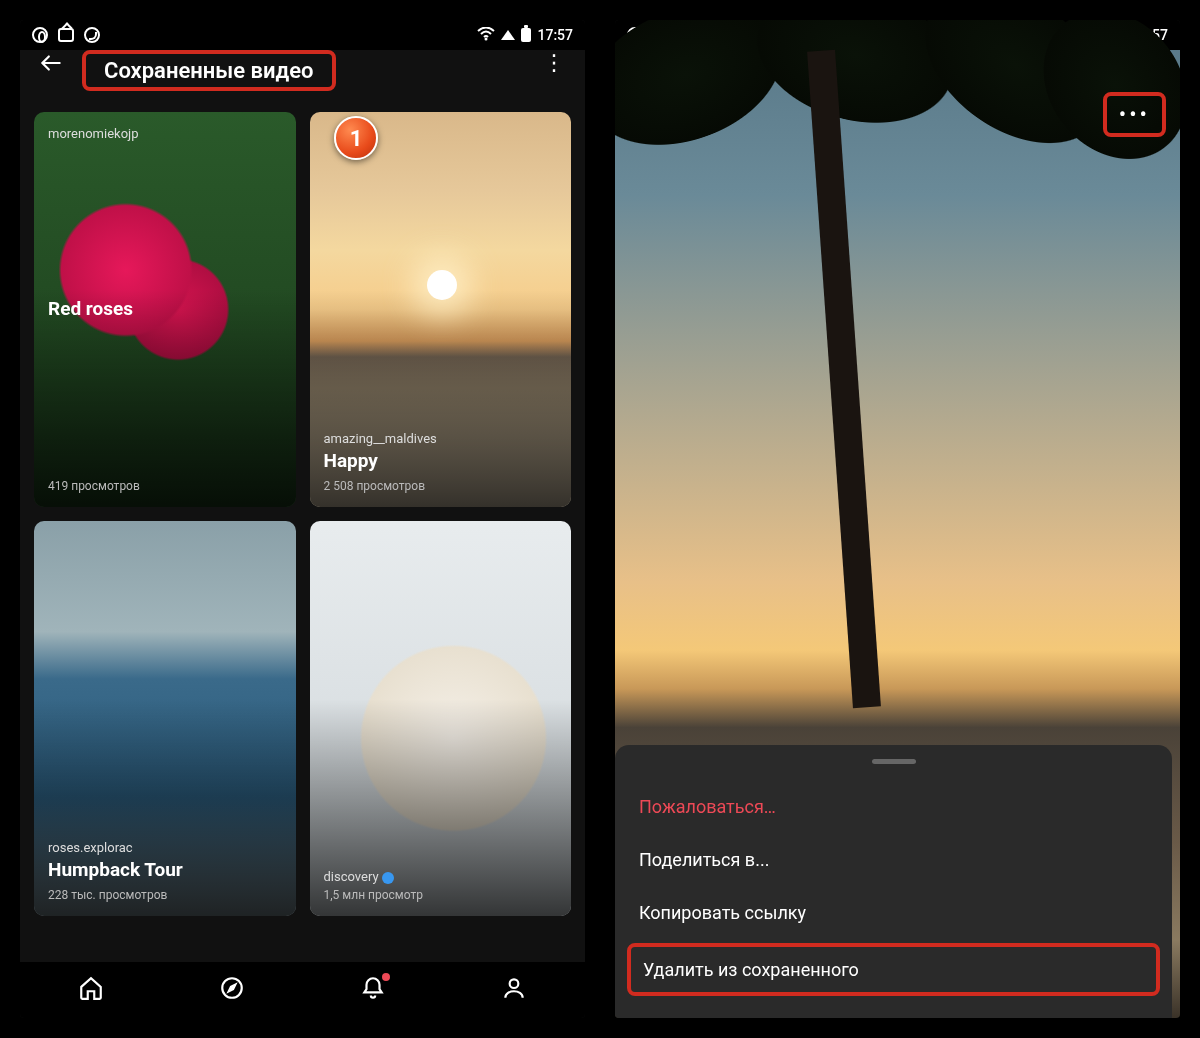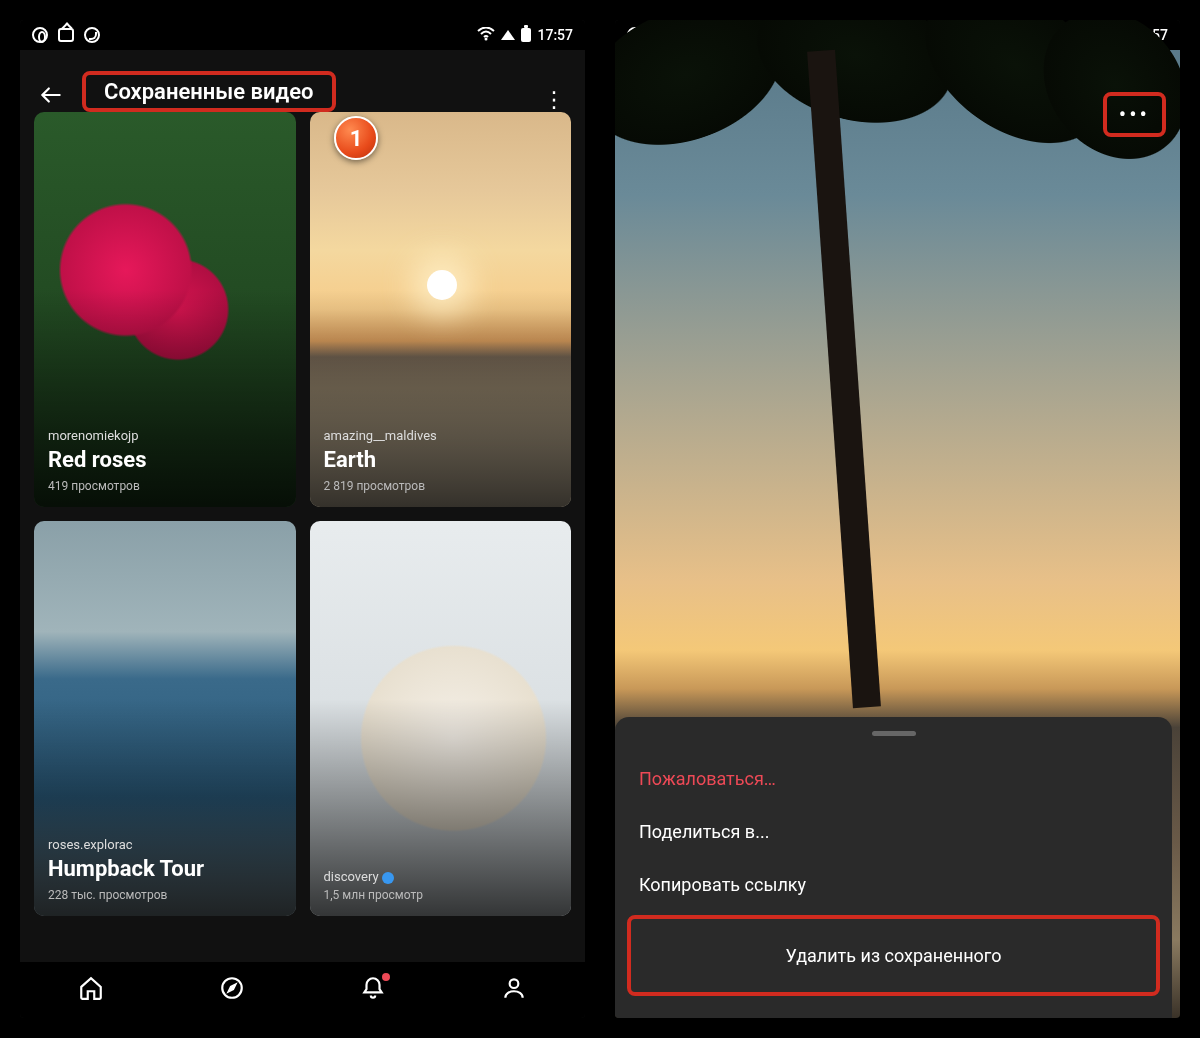--- a/index.html
+++ b/index.html
@@ -37,21 +37,21 @@
   }
   .status-left { display: flex; gap: 10px; align-items: center; }
   .status-right { display: flex; gap: 6px; align-items: center; }
   .tri { width:0;height:0;border-left:7px solid transparent;border-right:7px solid transparent;border-bottom:10px solid #fff; }
   .batt { width:10px;height:14px;background:#fff;border-radius:2px;position:relative; }
   .batt::before{content:'';position:absolute;top:-3px;left:3px;width:4px;height:3px;background:#fff;border-radius:1px;}
   
   .app-header {
     height: 62px;
     display: flex;
-    align-items: flex-end;
+    align-items: flex-start;
     padding: 0 18px;
     gap: 18px;
     position: relative;
   }
   .back-arrow svg { width: 26px; height: 26px; }
   .title-box {
     border: 4px solid #d12b1f;
     border-radius: 8px;
     padding: 4px 18px;
     font-size: 22px;
@@ -71,27 +71,27 @@
   .card {
     border-radius: 10px;
     overflow: hidden;
     position: relative;
     display: flex;
     flex-direction: column;
     justify-content: flex-end;
     padding: 14px;
   }
   .card .user { font-size: 13px; color: #ddd; margin-bottom: 4px; }
-  .card .title { font-size: 22px; font-weight: 700; margin-bottom: 6px; line-height:1.2; }
+  .card .title { font-size: 19px; font-weight: 700; margin-bottom: 6px; line-height:1.2; }
   .card .views { font-size: 12px; color: #bbb; }
   .verified { display:inline-block;width:12px;height:12px;background:#3897f0;border-radius:50%;margin-left:3px;vertical-align:middle; }
   
   .bg-roses { background: radial-gradient(circle at 35% 40%, #e6185a 0%, #c01048 22%, transparent 23%),
                           radial-gradient(circle at 55% 50%, #d5144f 0%, #b00e42 20%, transparent 21%),
-                          linear-gradient(#2a5a2a,#1a3a1a);
+                          linear-gradient(#2a5a2a,#1a3a1a); justify-content: space-between;
   }
   .bg-sunset { background: linear-gradient(to bottom, #d9b88a 0%, #e6c89a 20%, #f4d89f 35%, #f6cc8a 50%, #e0a260 58%, #7a6a58 62%, #9a8a70 70%, #b5a58a 82%, #d0c2a8 100%); position:relative;}
   .bg-sunset::after{content:'';position:absolute;left:45%;top:40%;width:30px;height:30px;background:#fff;border-radius:50%;box-shadow:0 0 30px 15px rgba(255,240,200,.8);}
   .bg-ocean { background: linear-gradient(to bottom, #8aa0a8 0%, #a0b4ba 28%, #3a6a8a 40%, #2a5a7a 70%, #7a8a90 100%); }
   .bg-bear { background: radial-gradient(circle at 55% 55%, #f5f0e8 0%, #e8e0d0 35%, transparent 36%), linear-gradient(#e8ecee,#cdd4d8); }
   .card .shade{position:absolute;left:0;right:0;bottom:0;height:55%;background:linear-gradient(to top, rgba(0,0,0,.75), transparent);}
   .card > *:not(.shade){position:relative;z-index:2;}
   
   .nav {
     height: 56px;
@@ -126,21 +126,21 @@
   
   .sheet {
     position:absolute; left:0; right:8px; bottom:0;
     background:#2a2a2a;
     border-top-left-radius:14px; border-top-right-radius:14px;
     padding:14px 0 22px 0;
   }
   .sheet .handle{width:44px;height:5px;background:#666;border-radius:3px;margin:0 auto 16px auto;}
   .sheet .item{padding:16px 24px;font-size:18px;}
   .sheet .danger{color:#ed4956;}
-  .sheet .boxed{border:4px solid #d12b1f;border-radius:8px;margin:4px 12px 0 12px;padding:26px 12px;color:#fff;text-align:center;}
+  .sheet .boxed{border:4px solid #d12b1f;border-radius:8px;margin:4px 12px 0 12px;padding:12px 12px;color:#fff;}
   
   .callout {
     position:absolute;
     width:44px;height:44px;border-radius:50%;
     background:radial-gradient(circle at 35% 30%, #ff8a50, #e84a1a 60%, #b8300a);
     border:2px solid #fff;
     box-shadow:0 2px 6px rgba(0,0,0,.5);
     color:#fff;font-size:22px;font-weight:700;
     display:flex;align-items:center;justify-content:center;
     z-index:20;
@@ -190,22 +190,22 @@
   <div class="grid">
     <div class="card bg-roses">
       <div class="shade"></div>
       <div class="user">morenomiekojp</div>
       <div class="title">Red roses</div>
       <div class="views">419 просмотров</div>
     </div>
     <div class="card bg-sunset">
       <div class="shade"></div>
       <div class="user">amazing__maldives</div>
-      <div class="title">Earth</div>
-      <div class="views">2 819 просмотров</div>
+      <div class="title">Happy</div>
+      <div class="views">2 508 просмотров</div>
     </div>
     <div class="card bg-ocean">
       <div class="shade"></div>
       <div class="user">roses.explorac</div>
       <div class="title">Humpback Tour</div>
       <div class="views">228 тыс. просмотров</div>
     </div>
     <div class="card bg-bear">
       <div class="shade"></div>
       <div class="user"><span>discovery</span><span class="verified"></span></div>

